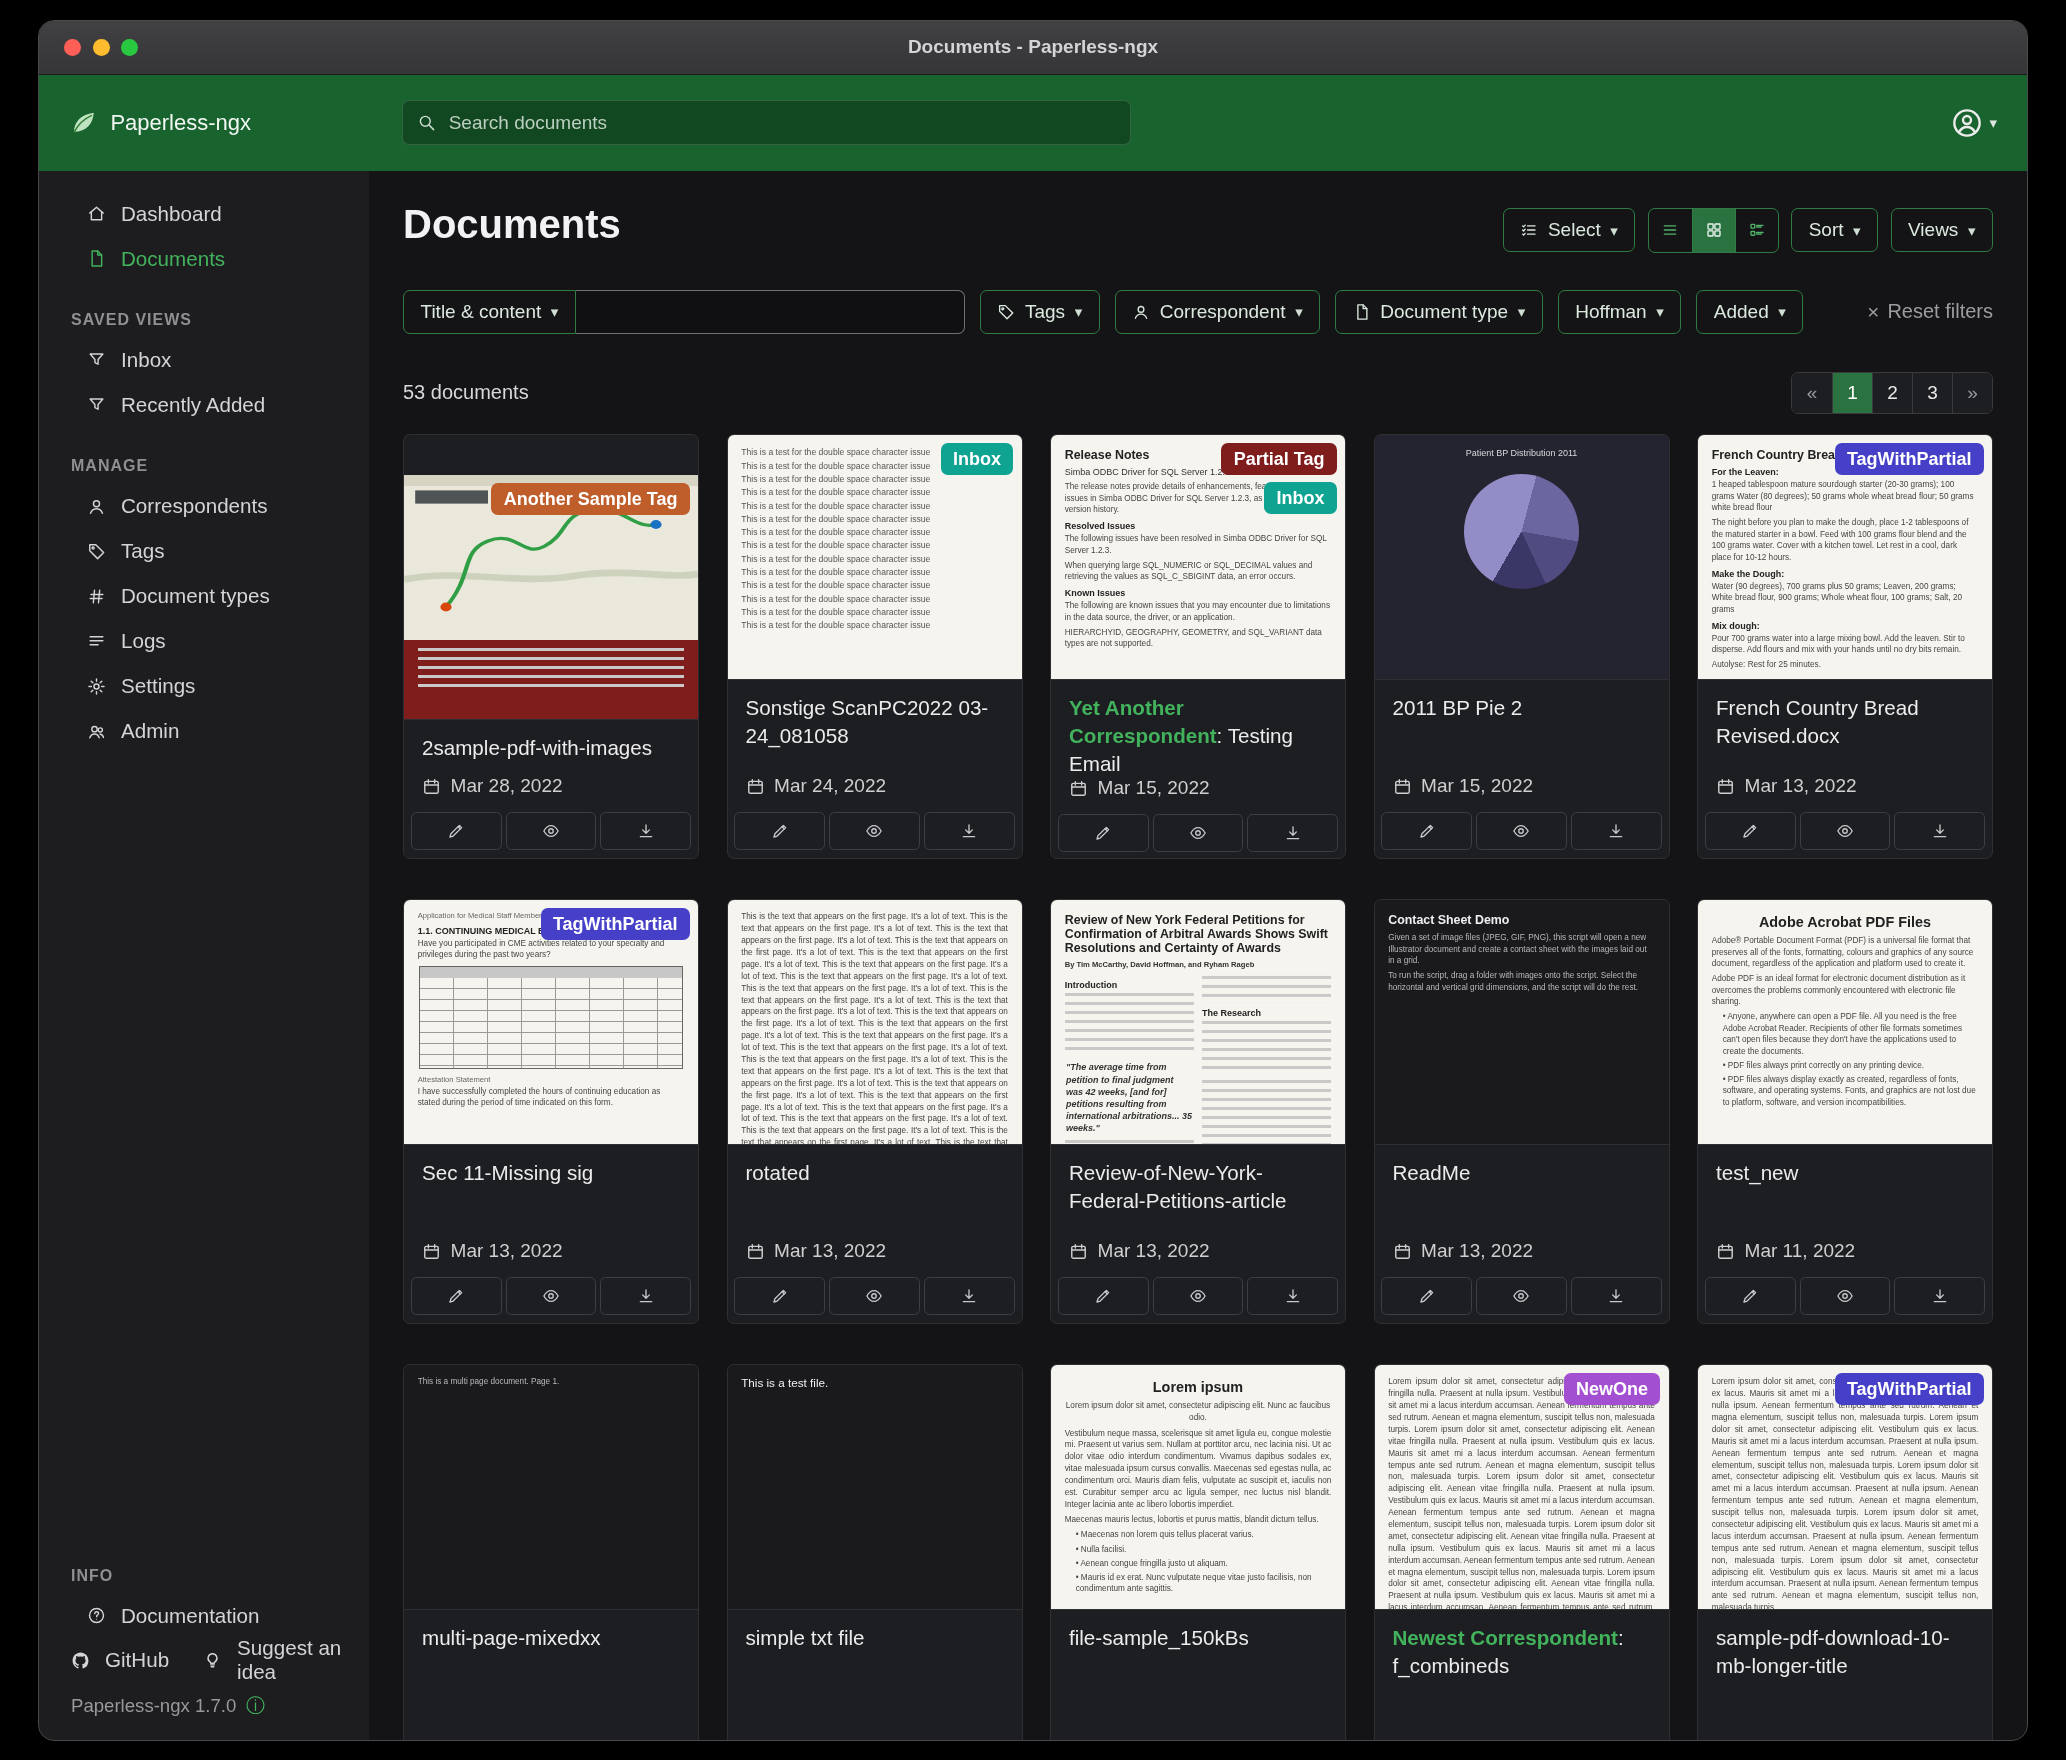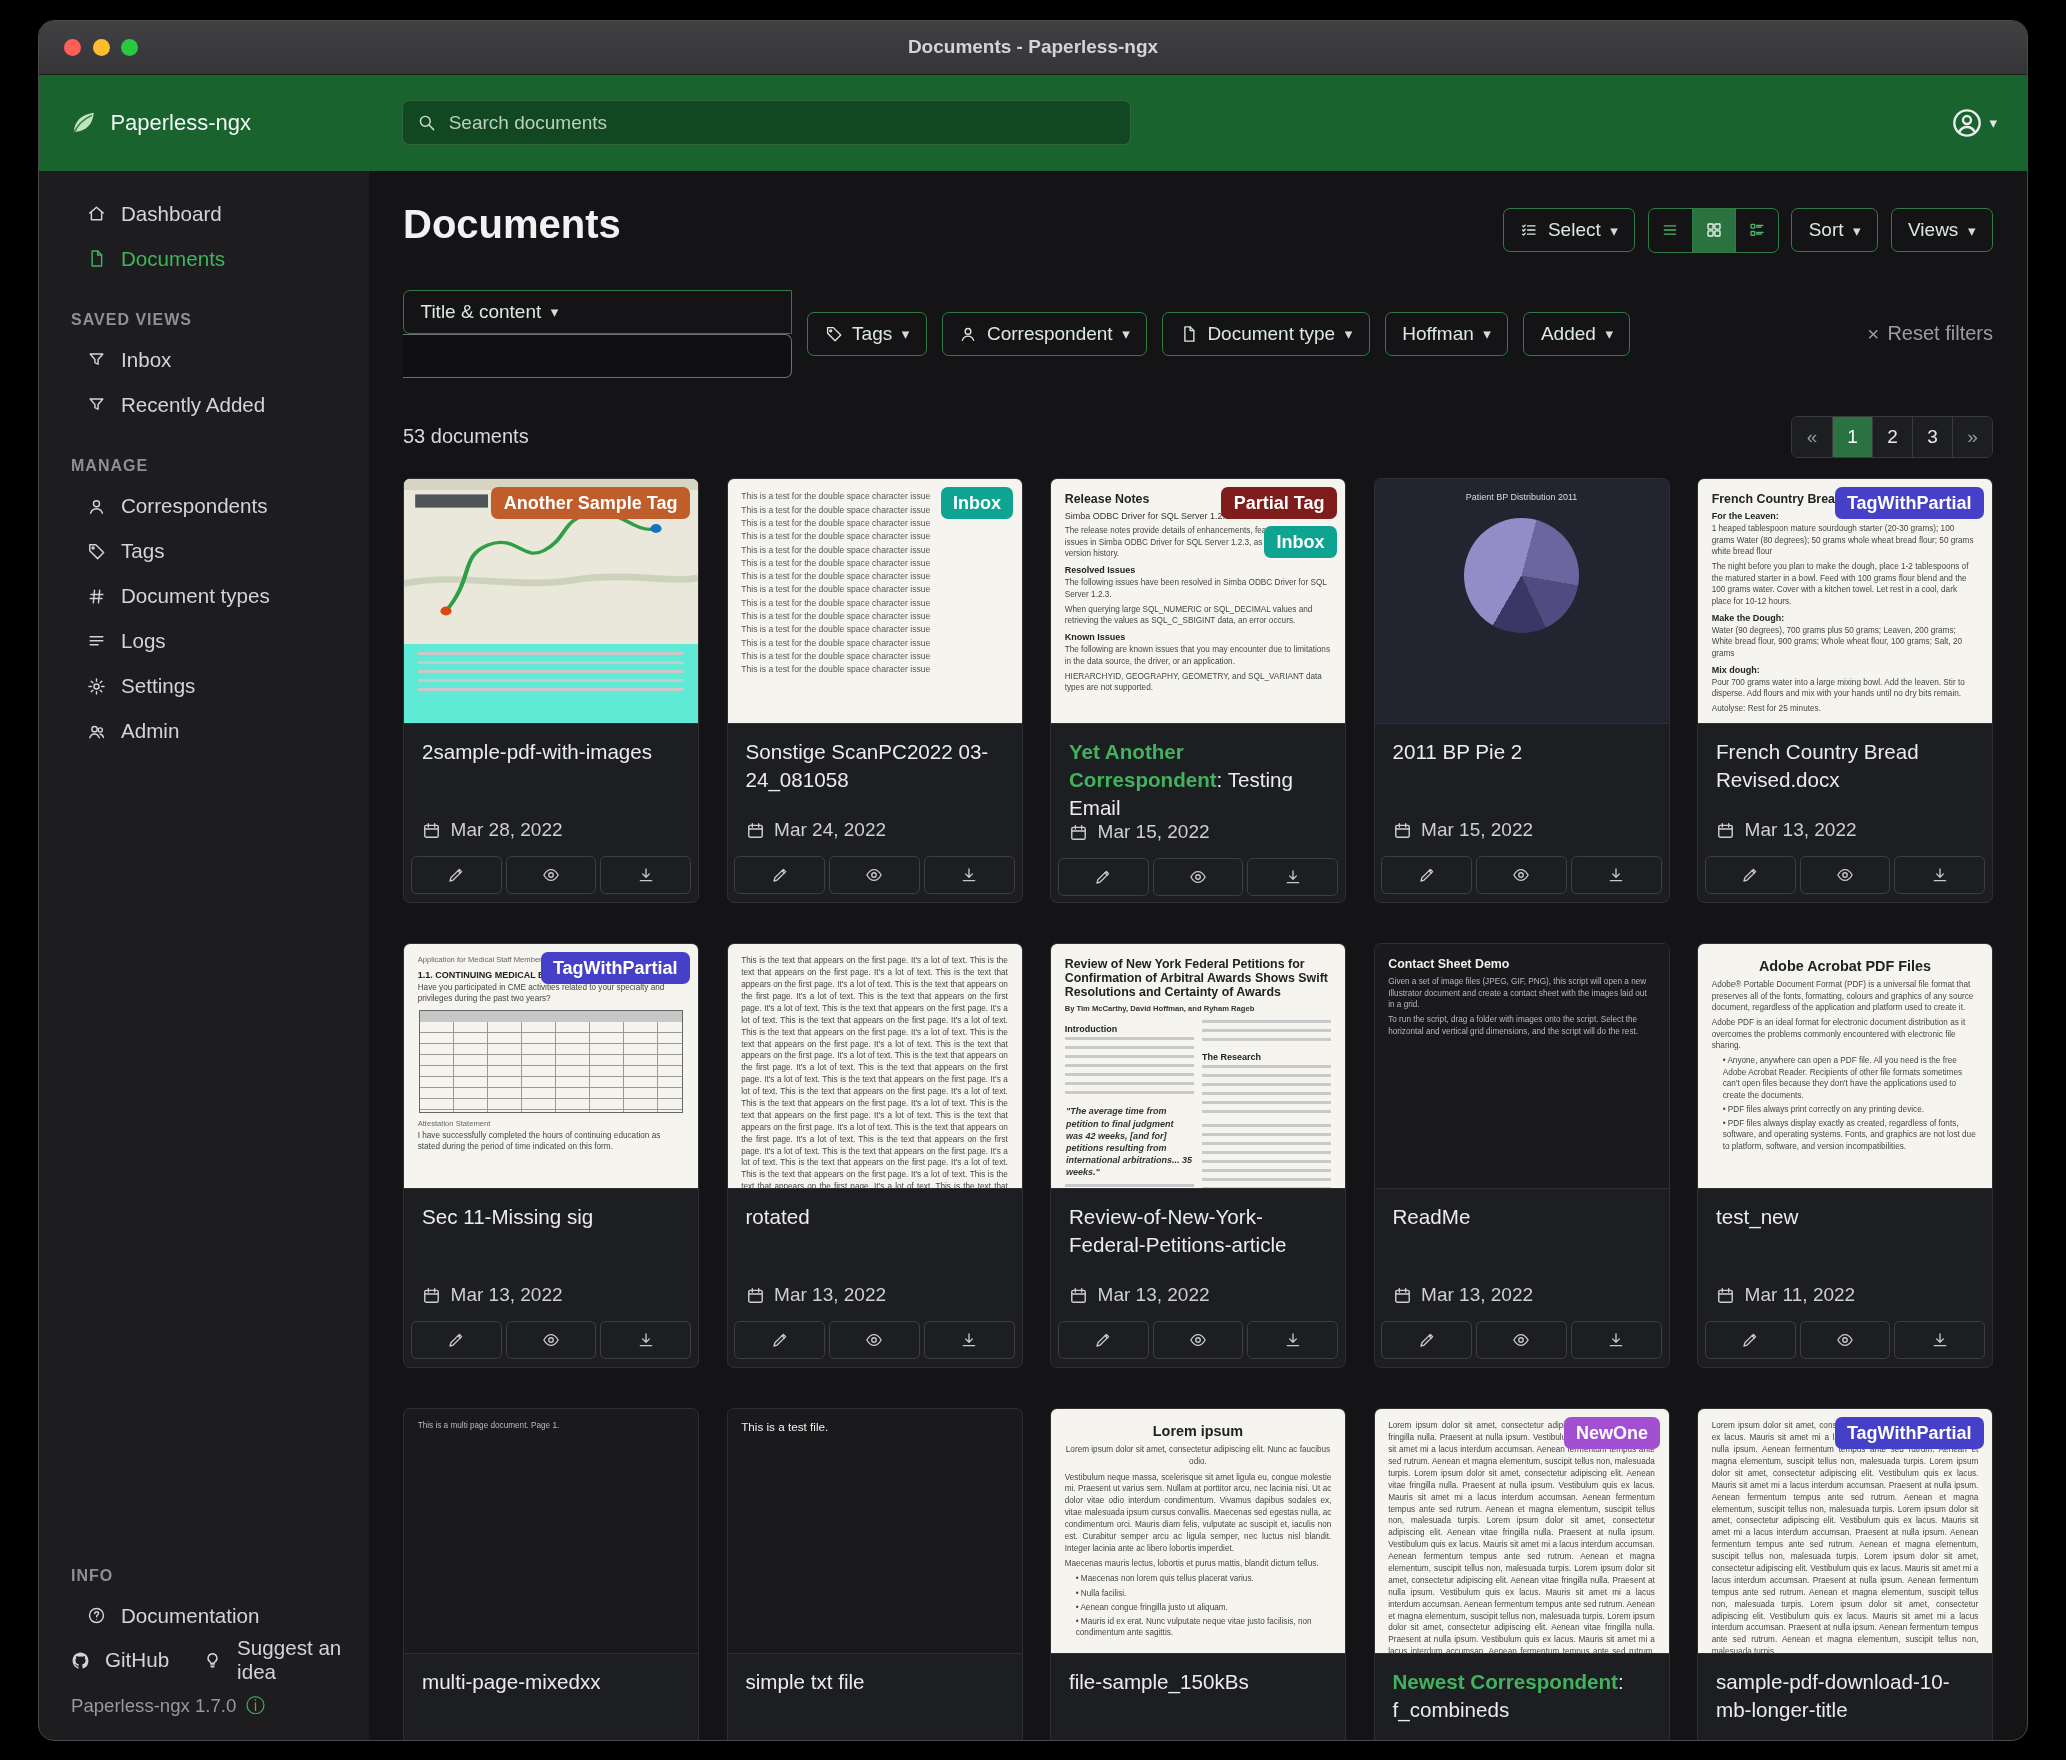--- a/index.html
+++ b/index.html
@@ -45,42 +45,42 @@
   .toolbar{display:flex;align-items:center;gap:12.4px;margin-top:5.5px;}
   .btn{height:44px;display:inline-flex;align-items:center;gap:9.6px;padding:0 16.5px;border:0.7px solid #2f7d44;
     border-radius:6.9px;background:transparent;color:#dce9df;font-size:19px;font-family:inherit;cursor:pointer;}
   .view-toggle{display:flex;border:0.7px solid #2f7d44;border-radius:6.9px;overflow:hidden;}
   .vt-btn{width:43px;height:43px;display:flex;align-items:center;justify-content:center;background:transparent;
     border:0;border-left:0.7px solid #2f7d44;color:#52b368;cursor:pointer;}
   .vt-btn:first-child{border-left:0;}
   .vt-btn.active{background:#2a7240;color:#eef6f0;}
   
   .filter-row{display:flex;align-items:center;gap:15px;margin-top:37px;}
-  .ig{display:flex;flex-direction:column;}
+  .ig{display:flex;}
   .ig .btn{border-radius:6.9px 0 0 6.9px;}
   .ig input{width:389px;height:44px;background:#101013;border:0.7px solid #6f6f73;border-left:0;
     border-radius:0 6.9px 6.9px 0;color:#e8e8e8;font-size:19px;padding:0 13.7px;font-family:inherit;outline:none;}
   .reset{margin-left:auto;display:flex;align-items:center;gap:8.2px;color:#9d9da1;font-size:20px;cursor:pointer;}
   .reset .x{font-size:20.6px;}
   
   .count-row{display:flex;align-items:center;justify-content:space-between;margin-top:38px;}
   .count{font-size:20px;color:#d8d8da;}
   .pagination{display:flex;border:0.7px solid #3a3a3e;border-radius:6.9px;overflow:hidden;}
   .page-btn{min-width:40px;height:40px;display:flex;align-items:center;justify-content:center;background:#1d1e21;
     border:0;border-left:0.7px solid #3a3a3e;color:#9a9a9e;font-size:19px;font-family:inherit;cursor:pointer;padding:0 12.4px;}
   .page-btn:first-child{border-left:0;}
   .page-btn.num{color:#eaeaec;}
   .page-btn.active{background:#2a7240;color:#fff;}
   
   .grid{display:grid;grid-template-columns:repeat(5,1fr);gap:40px 27.5px;margin-top:20.6px;}
   .card{background:#1d1e21;border:0.7px solid #2f2f33;border-radius:6.9px;height:425px;display:flex;flex-direction:column;overflow:hidden;}
   .thumb{flex:0 0 245px;position:relative;overflow:hidden;background:#f5f4ef;display:flex;flex-direction:column;border-bottom:0.7px solid #2f2f33;}
   .kind-dark{background:#1a1a1d;}
   .kind-pie{background:#23242f;}
-  .kind-map{background:#5eead4;}
+  .kind-map{background:#7f1d1d;margin-top:40px;}
   .thumb-inner{order:1;flex:1;overflow:hidden;padding:11px 13.7px;}
   .art{display:none;}
   .art-map{order:0;width:100%;height:165px;flex:0 0 auto;}
   .kind-map .art-map{display:block;}
   .kind-map .thumb-inner{padding-top:5.5px;}
   .art-pie{order:2;width:115px;height:115px;border-radius:50%;margin:5.5px auto 0;
     background:conic-gradient(from 210deg,#928dc6 0 165deg,#6b66a0 165deg 250deg,#504b80 250deg 305deg,#3a3666 305deg 360deg);}
   .kind-pie .art-pie{display:block;}
   .kind-pie .thumb-inner{flex:0 0 auto;}
   .kind-article .thumb-inner{column-count:2;column-gap:8.2px;}

